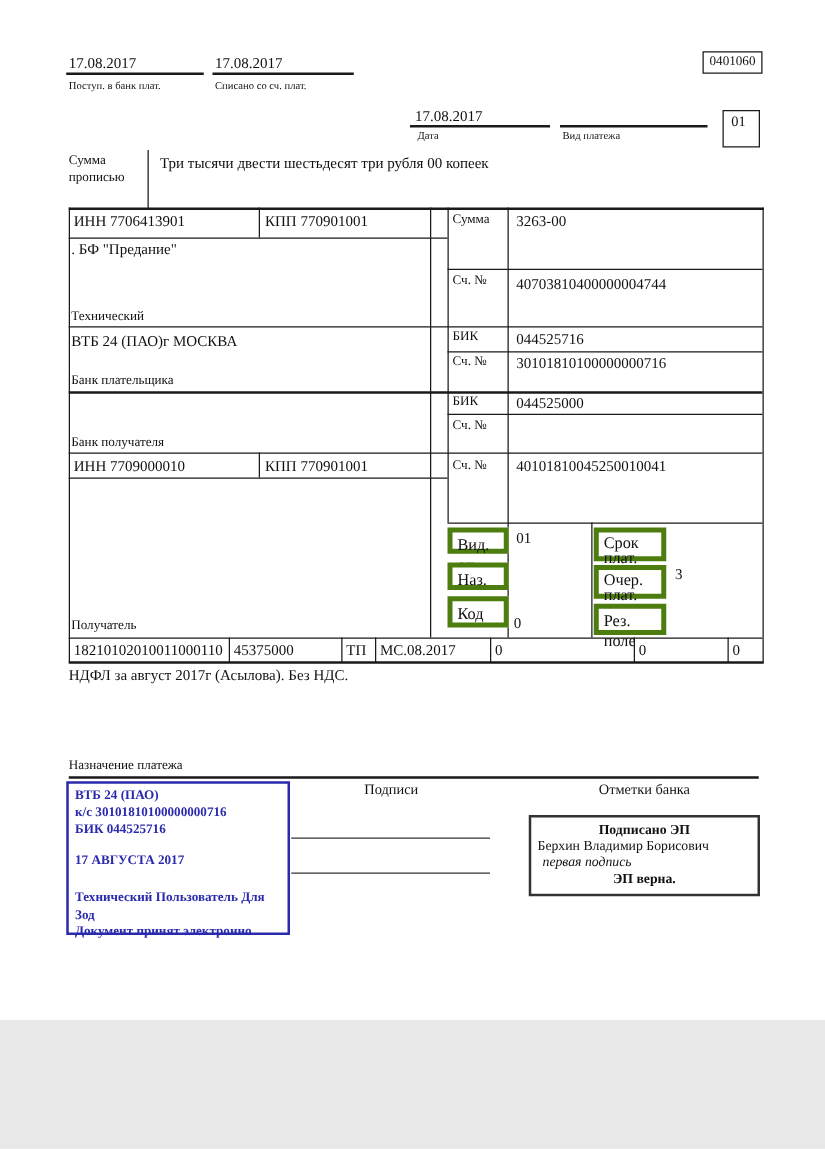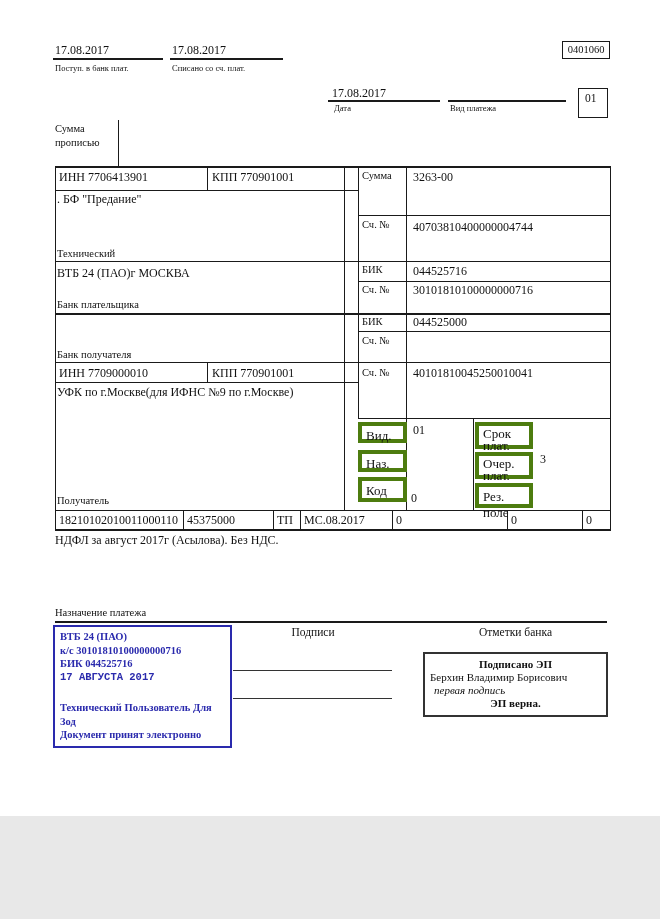--- a/index.html
+++ b/index.html
@@ -50,20 +50,21 @@
   <div class="abs val" style="left:332px;top:86px;">17.08.2017</div>
   <div class="hline" style="left:328px;top:100px;width:112px;height:2px;"></div>
   <div class="abs tiny" style="left:334px;top:103px;">Дата</div>
   <div class="hline" style="left:448px;top:100px;width:118px;height:2px;"></div>
   <div class="abs tiny" style="left:450px;top:103px;">Вид платежа</div>
   <div class="codebox" style="left:578px;top:88px;width:30px;height:30px;text-align:left;padding:3px 0 0 6px;font-size:11.5px;border-width:1.5px;">01</div>
 
   <div class="abs lbl" style="left:55px;top:123px;">Сумма</div>
   <div class="abs lbl" style="left:55px;top:137px;">прописью</div>
   <div class="vline" style="left:118px;top:120px;height:47px;"></div>
+  <div class="abs val" style="left:128px;top:123px;">Три тысячи двести шестьдесят три рубля 00 копеек</div>
 
   <div class="hline thick" style="left:55px;top:166px;width:556px;"></div>
   <div class="vline" style="left:55px;top:166px;height:364px;"></div>
   <div class="vline" style="left:610px;top:166px;height:364px;"></div>
   <div class="vline" style="left:344px;top:166px;height:344px;"></div>
   <div class="vline" style="left:358px;top:166px;height:252px;"></div>
   <div class="vline" style="left:406px;top:166px;height:344px;"></div>
 
   <div class="hline" style="left:55px;top:190px;width:303px;"></div>
   <div class="hline" style="left:358px;top:215px;width:252px;"></div>
@@ -96,21 +97,20 @@
 
   <div class="abs lbl" style="left:362px;top:316px;">БИК</div>
   <div class="abs val" style="left:413px;top:315px;">044525000</div>
   <div class="abs lbl" style="left:362px;top:335px;">Сч. №</div>
   <div class="abs lbl" style="left:57px;top:349px;">Банк получателя</div>
 
   <div class="abs val" style="left:59px;top:366px;">ИНН 7709000010</div>
   <div class="abs val" style="left:212px;top:366px;">КПП 770901001</div>
   <div class="abs lbl" style="left:362px;top:367px;">Сч. №</div>
   <div class="abs val" style="left:413px;top:366px;">40101810045250010041</div>
-  <div class="abs val" style="left:57px;top:385px;">УФК по г.Москве(для ИФНС №9 по г.Москве)</div>
   <div class="abs lbl" style="left:57px;top:495px;">Получатель</div>
 
   <div class="vline" style="left:473px;top:418px;height:92px;"></div>
   <div class="labelbox" style="left:358px;top:422px;width:49px;height:21px;">Вид. оп.</div>
   <div class="labelbox" style="left:358px;top:450px;width:49px;height:22px;">Наз. пл.</div>
   <div class="labelbox" style="left:358px;top:477px;width:49px;height:25px;">Код</div>
   <div class="labelbox wrap" style="left:475px;top:422px;width:58px;height:27px;line-height:12px;">Срок плат.</div>
   <div class="labelbox wrap" style="left:475px;top:452px;width:58px;height:27px;line-height:12px;">Очер. плат.</div>
   <div class="labelbox" style="left:475px;top:483px;width:58px;height:25px;">Рез. поле</div>
   <div class="abs val" style="left:413px;top:423px;">01</div>
@@ -134,21 +134,21 @@
   <div class="abs val" style="left:586px;top:513px;">0</div>
 
   <div class="abs val" style="left:55px;top:533px;">НДФЛ за август 2017г (Асылова). Без НДС.</div>
   <div class="abs lbl" style="left:55px;top:607px;">Назначение платежа</div>
   <div class="hline thick" style="left:55px;top:621px;width:552px;"></div>
 
   <div class="stamp">
     <div>ВТБ 24 (ПАО)</div>
     <div>к/с 30101810100000000716</div>
     <div>БИК 044525716</div>
-    <div style="font-family:Liberation Mono, monospace;">17 АВГУСТА 2017</div>
+    <div style="margin-top:11px;">17 АВГУСТА 2017</div>
     <div style="margin-top:17px;white-space:normal;">Технический Пользователь Для Зод</div>
     <div>Документ принят электронно</div>
   </div>
 
   <div class="abs center" style="left:233px;top:626px;width:160px;font-size:11.5px;">Подписи</div>
   <div class="hline" style="left:233px;top:670px;width:159px;background:#333;"></div>
   <div class="hline" style="left:233px;top:698px;width:159px;background:#333;"></div>
 
   <div class="abs center" style="left:423px;top:626px;width:185px;font-size:11.5px;">Отметки банка</div>
   <div class="marksbox">

